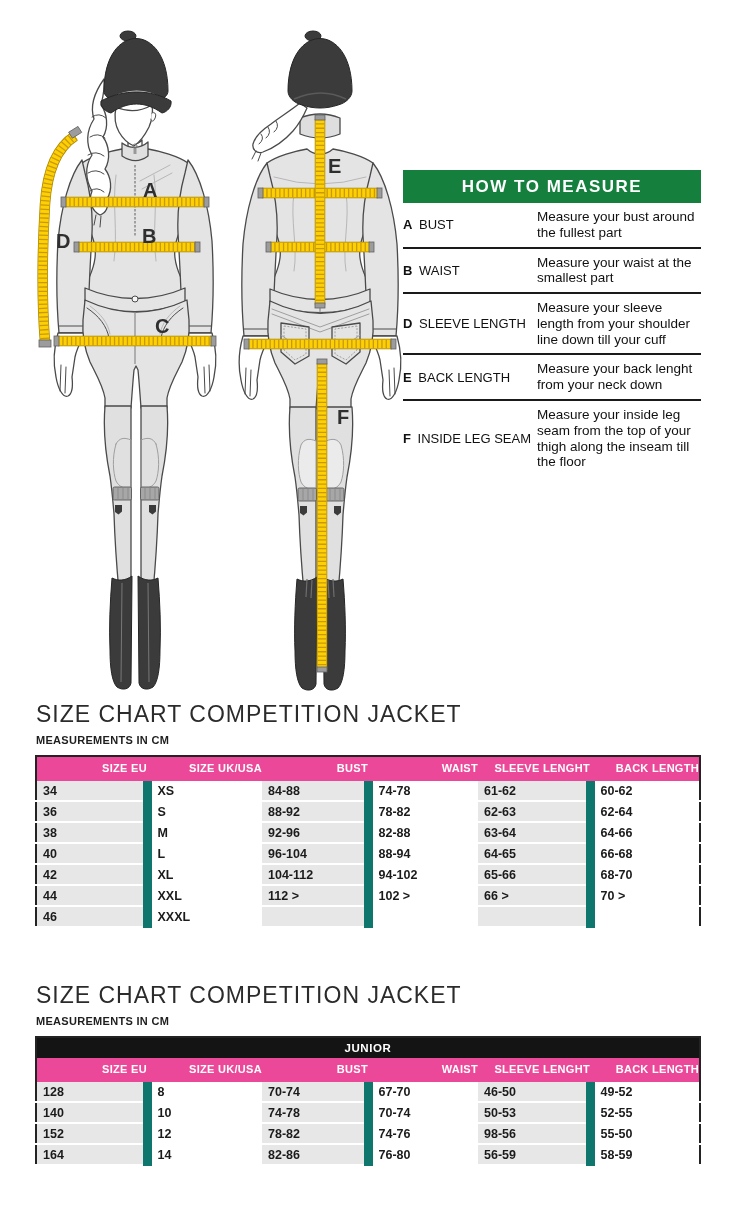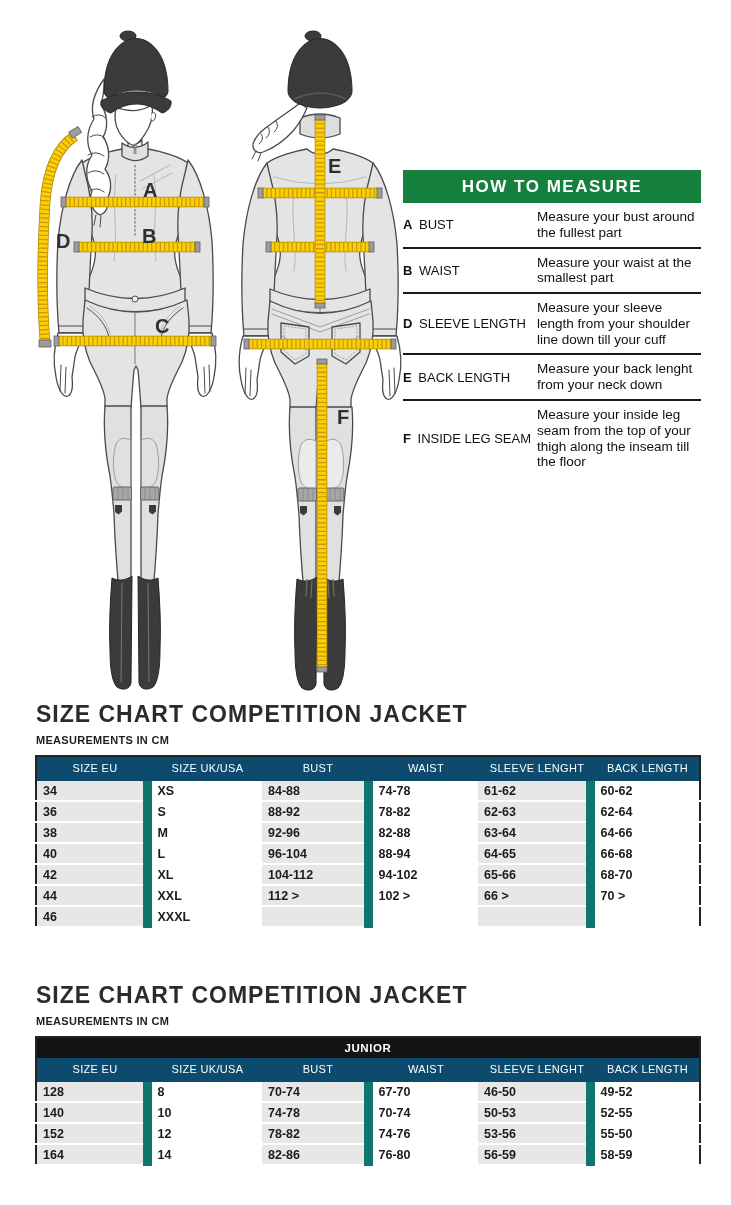--- a/index.html
+++ b/index.html
@@ -30,27 +30,27 @@
   .measure-header{background:#15803d;color:#fff;height:33px;line-height:33px;
     text-align:center;font-size:17px;font-weight:bold;letter-spacing:1.5px;}
   .m-row{display:flex;align-items:center;border-bottom:2px solid #1a1a1a;padding:6px 0;}
   .m-row:last-child{border-bottom:none;}
   .m-label{width:134px;font-size:13px;color:#111;flex:none;}
   .m-label b{margin-right:3px;}
   .m-desc{flex:1;font-size:13.5px;line-height:1.17;color:#111;}
 
   
   .chart-block{position:absolute;left:35px;width:666px;}
-  .chart-block h2{margin:0 0 6px 1px;font-size:23px;font-weight:bold;color:#2b2b2b;letter-spacing:1px;}
+  .chart-block h2{margin:0 0 6px 1px;font-size:23px;font-weight:normal;color:#2b2b2b;letter-spacing:1px;}
   .chart-sub{font-size:11px;font-weight:bold;color:#1e1e1e;letter-spacing:.3px;margin:0 0 9px 1px;}
   table.sizes{border-collapse:collapse;width:666px;border:2px solid #232323;table-layout:fixed;}
   .group-row th{background:#141414;color:#fff;font-size:11.5px;font-weight:bold;
     height:20px;text-align:center;letter-spacing:.6px;padding:0;}
-  .head-row th{background:#0c4a6e;color:#fff;font-size:11px;font-weight:normal;
-    height:22px;text-align:center;padding:0 0 2px 6px;letter-spacing:.3px;vertical-align:middle;}
+  .head-row th{background:#ec4899;color:#fff;font-size:11px;font-weight:bold;
+    height:22px;text-align:right;padding:0 0 2px 6px;letter-spacing:.3px;vertical-align:middle;}
   table.sizes tbody td{height:19px;padding:0 0 0 6px;font-size:12.5px;font-weight:600;color:#1b1b1b;
     border-bottom:2px solid #fff;vertical-align:middle;white-space:nowrap;}
   table.sizes tbody td.shaded{background:#e7e7e7;border-right:9px solid #0f766e;}
 </style>
 </head>
 <body>
 
 <div class="page">
 
   <svg id="figures" width="400" height="690" viewBox="0 0 400 690" xmlns="http://www.w3.org/2000/svg">
@@ -424,21 +424,21 @@
             <td class="shaded">74-78</td>
             <td>70-74</td>
             <td class="shaded">50-53</td>
             <td>52-55</td>
           </tr>
           <tr>
             <td class="shaded">152</td>
             <td>12</td>
             <td class="shaded">78-82</td>
             <td>74-76</td>
-            <td class="shaded">53-56</td>
+            <td class="shaded">98-56</td>
             <td>55-50</td>
           </tr>
           <tr>
             <td class="shaded">164</td>
             <td>14</td>
             <td class="shaded">82-86</td>
             <td>76-80</td>
             <td class="shaded">56-59</td>
             <td>58-59</td>
           </tr>

